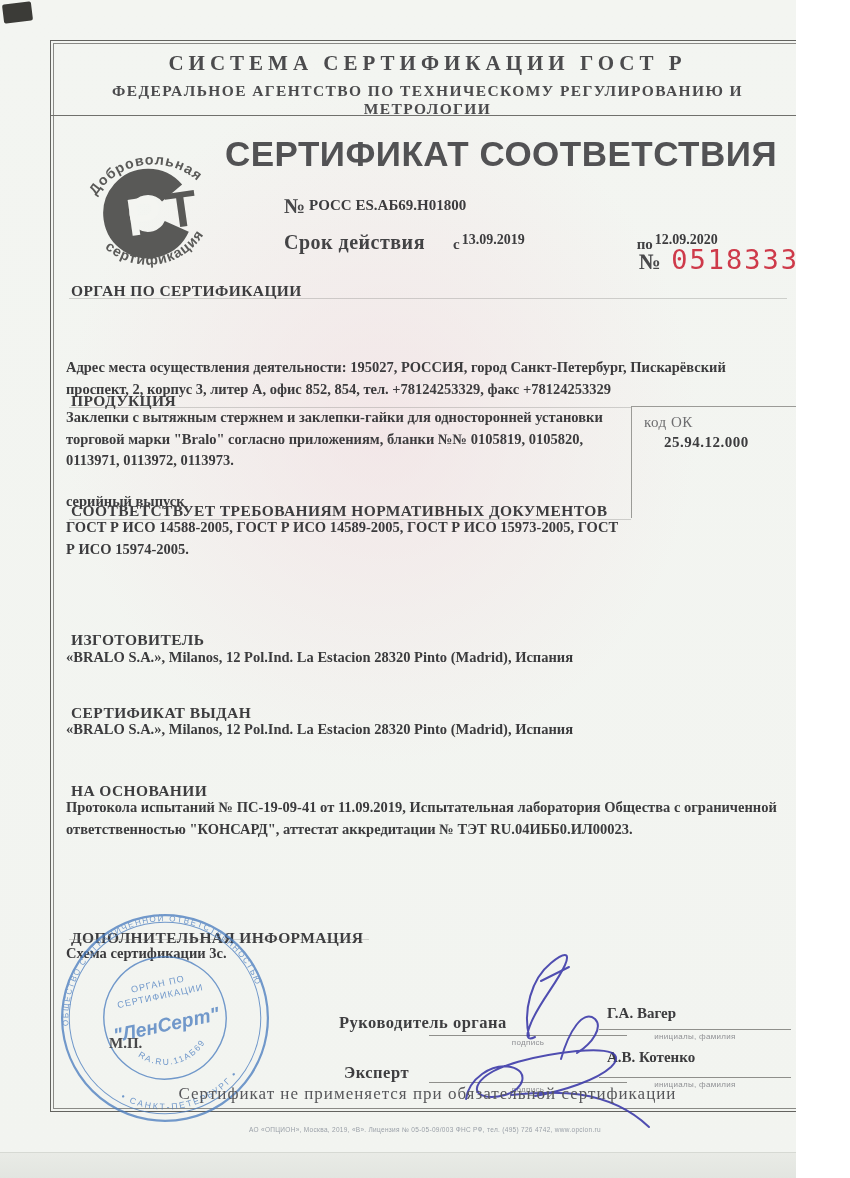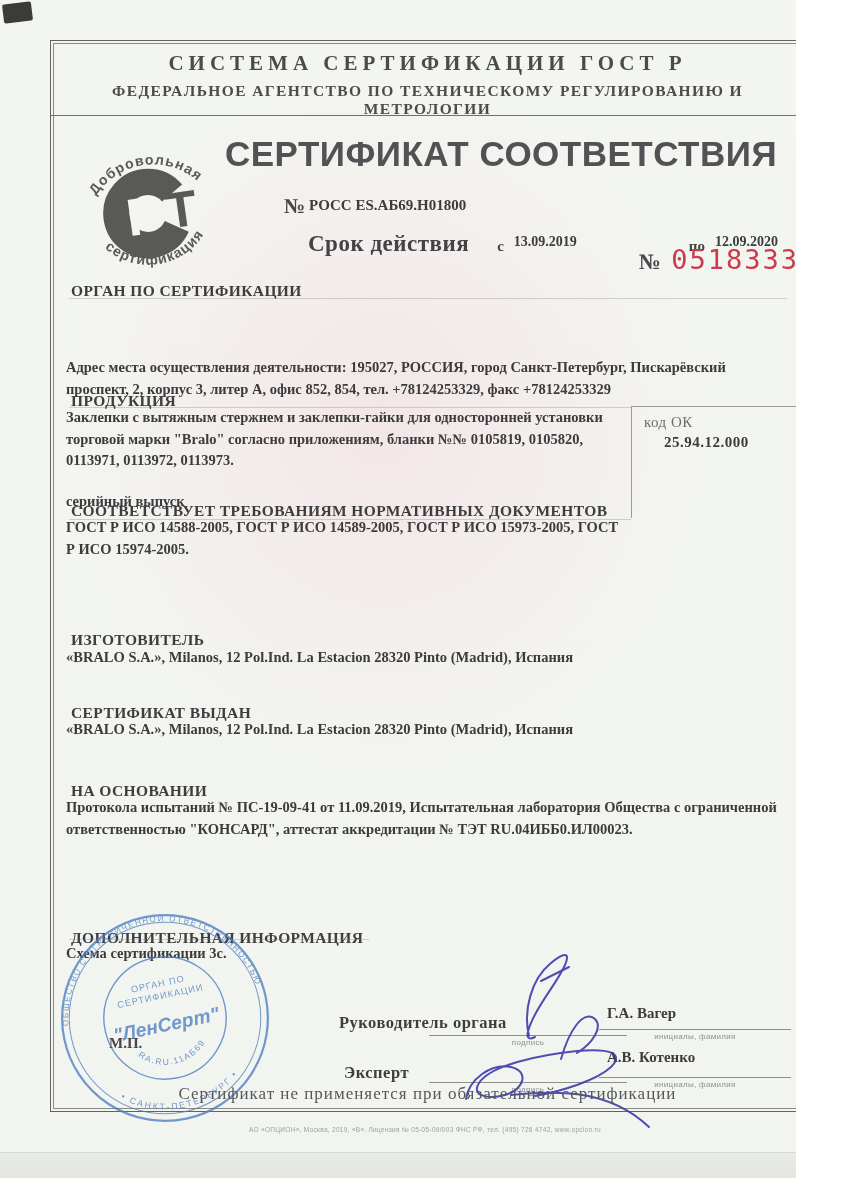--- a/index.html
+++ b/index.html
@@ -14,23 +14,23 @@
   .frame{position:absolute;left:50px;top:40px;width:753px;height:1070px;border:1.5px solid #63635f;}
   .frame-inner{position:absolute;inset:2px;border:1px solid #8a8a86;pointer-events:none;}
   .abs{position:absolute;}
   .hdr{left:0;top:0;width:100%;height:74px;border-bottom:1px solid #70706c;text-align:center;}
   .hdr-l1{margin-top:10px;font-size:21px;font-weight:bold;letter-spacing:5px;color:#4b4b4d;}
   .hdr-l2{margin-top:6px;font-size:15.5px;font-weight:bold;letter-spacing:1.4px;color:#4b4b4d;}
   .title{font-family:"Liberation Sans",sans-serif;font-weight:bold;font-size:35px;
          letter-spacing:.5px;color:#525254;text-align:center;}
   .reg-no-sign{font-size:21px;font-weight:bold;color:#48484a;}
   .reg-no-val{font-size:15px;font-weight:bold;position:relative;top:-3px;margin-left:4px;}
-  .validity-label{font-size:23px;font-weight:bold;letter-spacing:.5px;color:#434345;margin-left:24px;}
+  .validity-label{font-size:20px;font-weight:bold;letter-spacing:.5px;color:#434345;}
   .small-prep{font-size:15px;font-weight:bold;color:#434345;}
-  .date{font-size:14px;font-weight:bold;position:relative;top:-5px;margin-left:10px;}
+  .date{font-size:14px;font-weight:bold;position:relative;top:-5px;margin-left:2px;}
   .blank-no{text-align:right;}
   .blank-no .sign{font-size:22px;font-weight:bold;color:#4a4a4c;margin-right:10px;}
   .blank-no .digits{font-family:"DejaVu Sans Mono",monospace;font-size:27px;color:#ce3a4a;letter-spacing:2px;}
   .heading{font-size:15.5px;font-weight:bold;letter-spacing:.4px;color:#3d3d3f;}
   .bodytext{font-size:14.5px;font-weight:bold;line-height:21.5px;color:#3b3b3d;}
   .rule{position:absolute;height:1px;background:rgba(120,120,116,.30);}
   .codebox{position:absolute;left:580px;width:171px;height:112px;border-top:1px solid #9b9b97;
            border-left:1px solid #9b9b97;padding:7px 0 0 12px;box-sizing:border-box;}
   .codebox .lbl{font-size:15px;color:#6d6d6f;letter-spacing:.5px;}
   .codebox .val{font-size:15px;font-weight:bold;margin:3px 0 0 20px;letter-spacing:.5px;}

